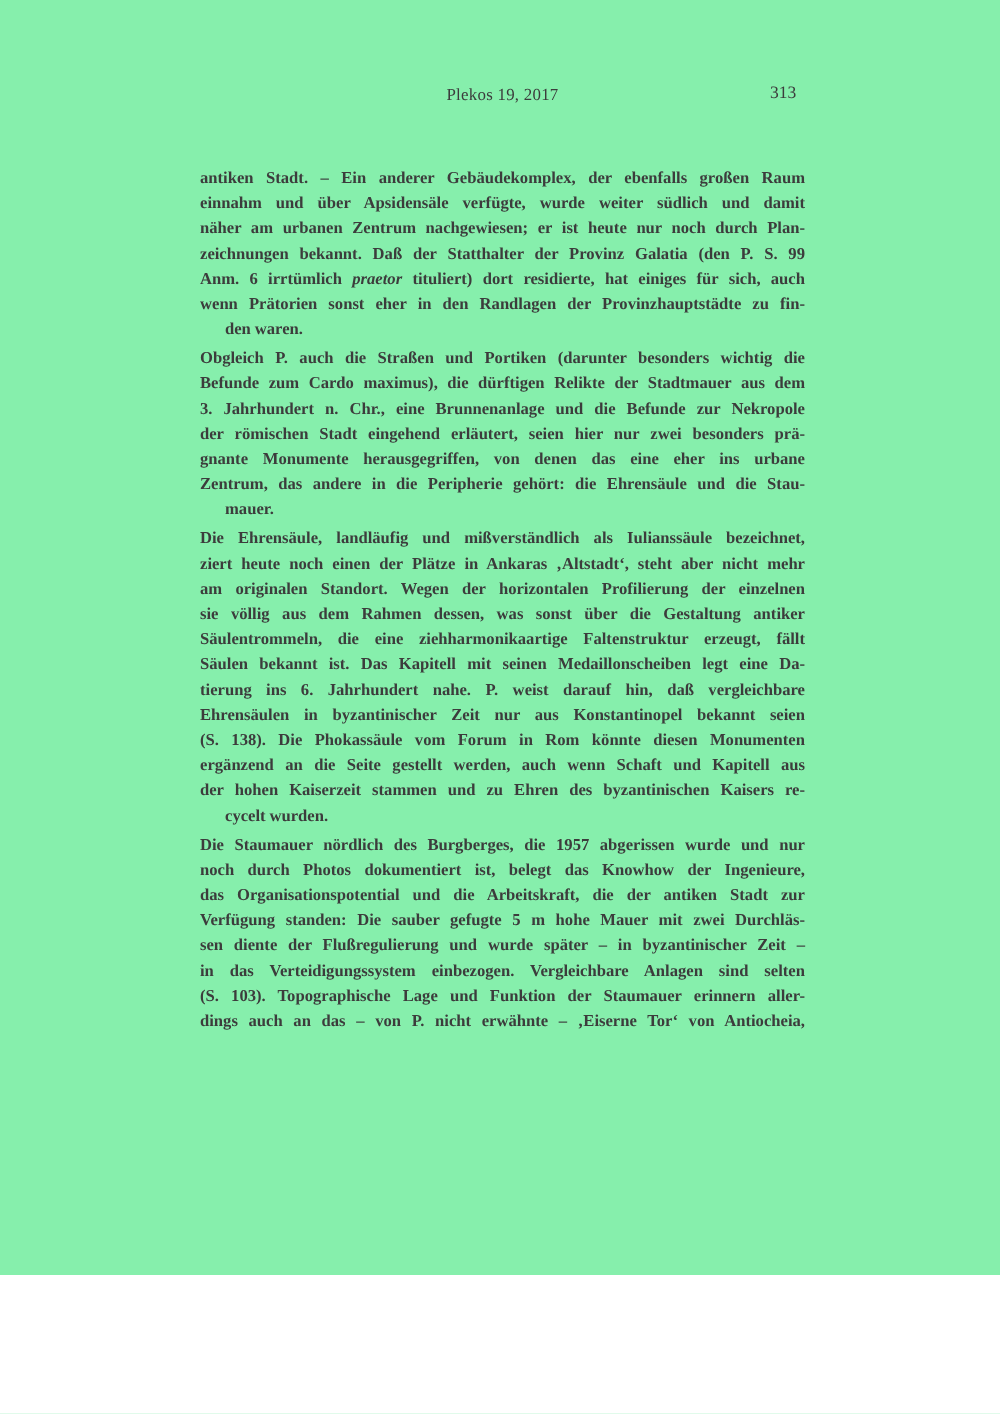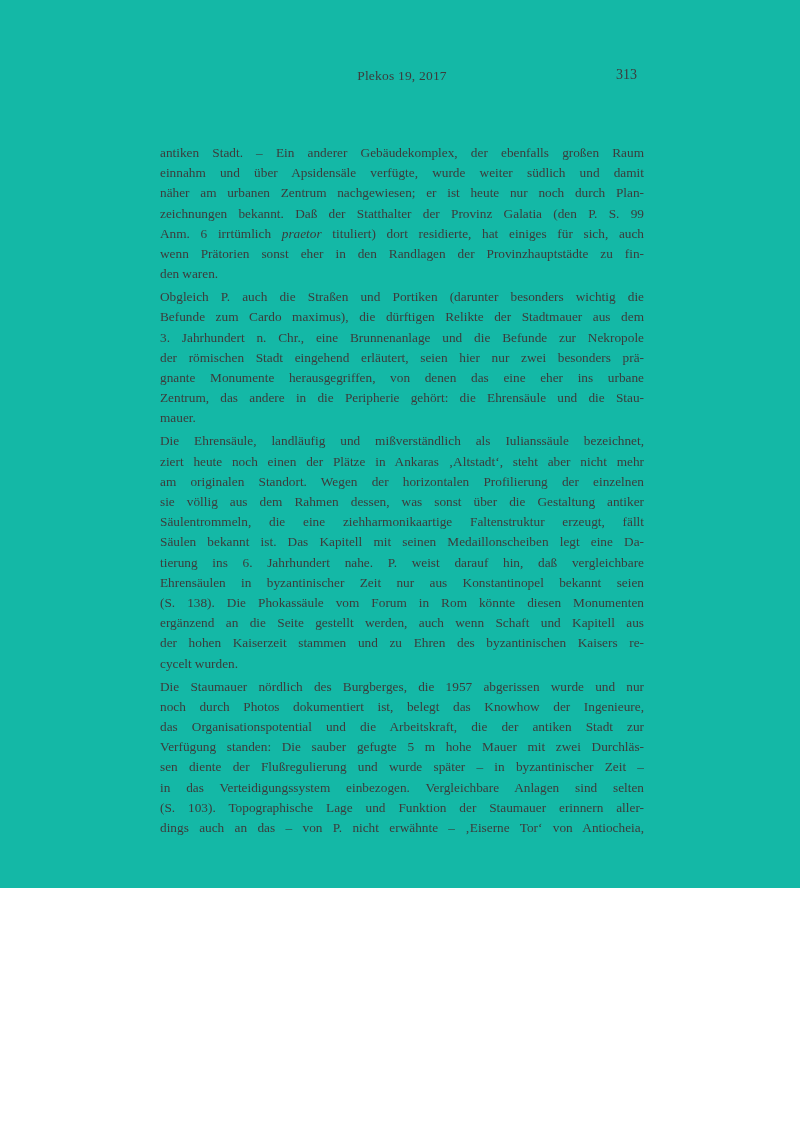--- a/index.html
+++ b/index.html
@@ -3,22 +3,22 @@
 <meta charset="utf-8">
 <style>
   html, body {
     margin: 0;
     padding: 0;
     background: #ffffff;
   }
   .page {
     position: relative;
     width: 800px;
-    height: 888px;
-    background: #14b8a6;
+    height: 1020px;
+    background: #86efac;
     overflow: hidden;
     font-family: "Liberation Serif", "DejaVu Serif", serif;
     color: #3c3c3c;
   }
   .running-header {
     position: absolute;
     top: 68px;
     left: 160px;
     width: 484px;
     text-align: center;
@@ -27,36 +27,38 @@
   }
   .page-number {
     position: absolute;
     top: 67px;
     left: 616px;
     width: 28px;
     font-size: 14px;
   }
   .text-block {
     position: absolute;
-    top: 143px;
+    top: 132px;
     left: 160px;
     width: 484px;
     font-size: 13.3px;
     line-height: 20.2px;
     word-spacing: -0.2px;
+    font-weight: bold;
   }
   .para {
     margin: 0 0 2.8px 0;
   }
   .line {
     text-align: justify;
     text-align-last: justify;
   }
   .line.last {
     text-align-last: left;
+    margin-left: 20px;
   }
   .it {
     font-style: italic;
   }
 </style>
 </head>
 <body>
 
 <div class="page">
   <div class="running-header">Plekos 19, 2017</div>

